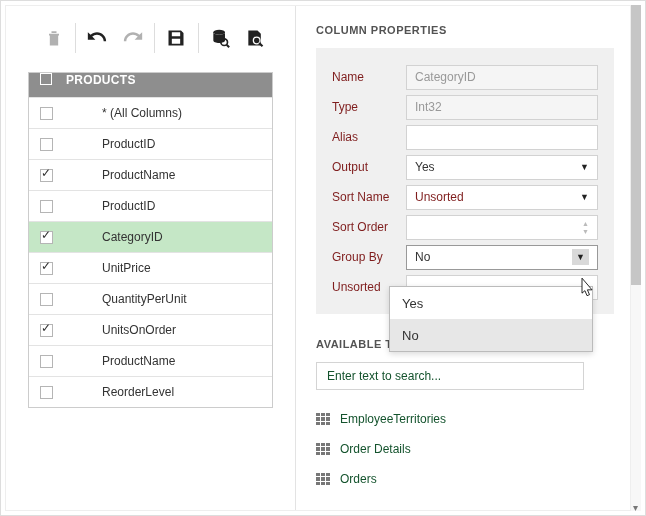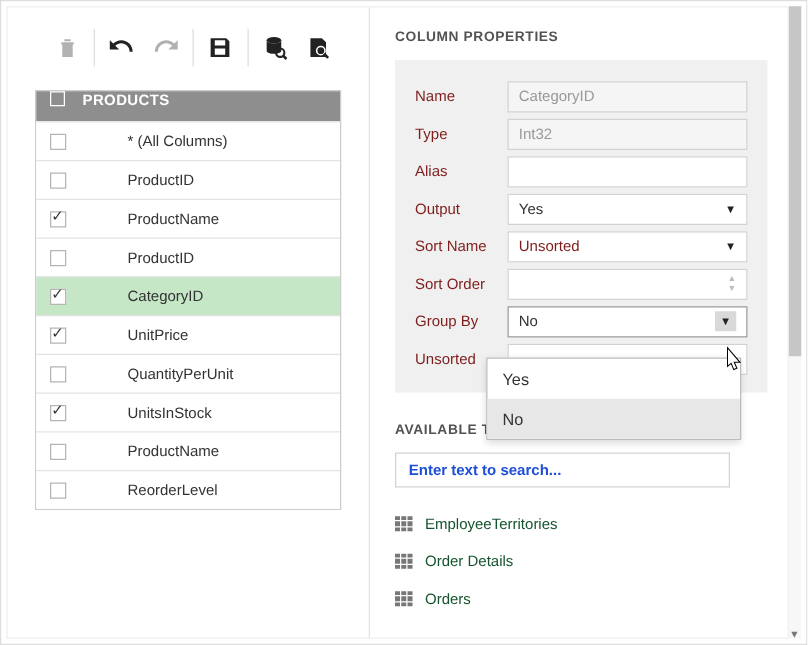--- a/index.html
+++ b/index.html
@@ -35,21 +35,21 @@
 .prop-row { display: flex; align-items: center; height: 30px; }
 .prop-label { width: 74px; font-size: 12px; color: #7f1d1d; }
 .prop-input { flex: 1; height: 25px; border: 1px solid #d2d2d2; background: #fff; font-size: 12px; color: #888; padding: 0 8px; display: flex; align-items: center; justify-content: space-between; }
 .prop-input.readonly { background: #f5f5f5; color: #999; }
 .prop-input.number { justify-content: flex-end; }
 .drop-caret { font-size: 9px; color: #222; }
 .drop-box { position: relative; }
 .spin { display: flex; flex-direction: column; font-size: 7px; color: #bbb; line-height: 1; gap: 1px; }
 
 .avail-title { margin-top: 24px; }
-.search-box { height: 28px; border: 1px solid #d4d4d4; font-size: 12px; color: #1d4ed8; padding: 0 10px; display: flex; align-items: center; margin-bottom: 14px; width: 268px; font-weight: bold; }
+.search-box { height: 28px; border: 1px solid #d4d4d4; font-size: 12px; color: #14532d; padding: 0 10px; display: flex; align-items: center; margin-bottom: 14px; width: 268px; }
 .avail-item { display: flex; align-items: center; height: 30px; font-size: 12px; color: #14532d; }
 .tbl-icon { width: 14px; height: 12px; margin-right: 10px; display: grid; grid-template-columns: repeat(3, 1fr); grid-template-rows: repeat(3, 1fr); gap: 1px; }
 .tbl-icon span { background: #777; }
 
 .dropdown-popup { position: absolute; left: 388px; top: 285px; width: 204px; background: #fff; border: 1px solid #bbb; box-shadow: 0 2px 6px rgba(0,0,0,.15); z-index: 5; }
 .dd-opt { height: 32px; display: flex; align-items: center; padding: 0 12px; font-size: 13px; color: #333; }
 .dd-opt.sel { background: #e7e7e7; }
 
 .cursor { position: absolute; left: 576px; top: 276px; z-index: 10; pointer-events:none; }
 .cursor svg { width: 20px; height: 24px; }
@@ -134,21 +134,21 @@
         <div class="row">
             <div class="chk on"></div>
             <span class="row-label">UnitPrice</span>
           </div>
         <div class="row">
             <div class="chk"></div>
             <span class="row-label">QuantityPerUnit</span>
           </div>
         <div class="row">
             <div class="chk on"></div>
-            <span class="row-label">UnitsInStock</span>
+            <span class="row-label">UnitsOnOrder</span>
           </div>
         <div class="row">
             <div class="chk"></div>
             <span class="row-label">ProductName</span>
           </div>
         <div class="row">
             <div class="chk"></div>
             <span class="row-label">ReorderLevel</span>
           </div>
       </div>

